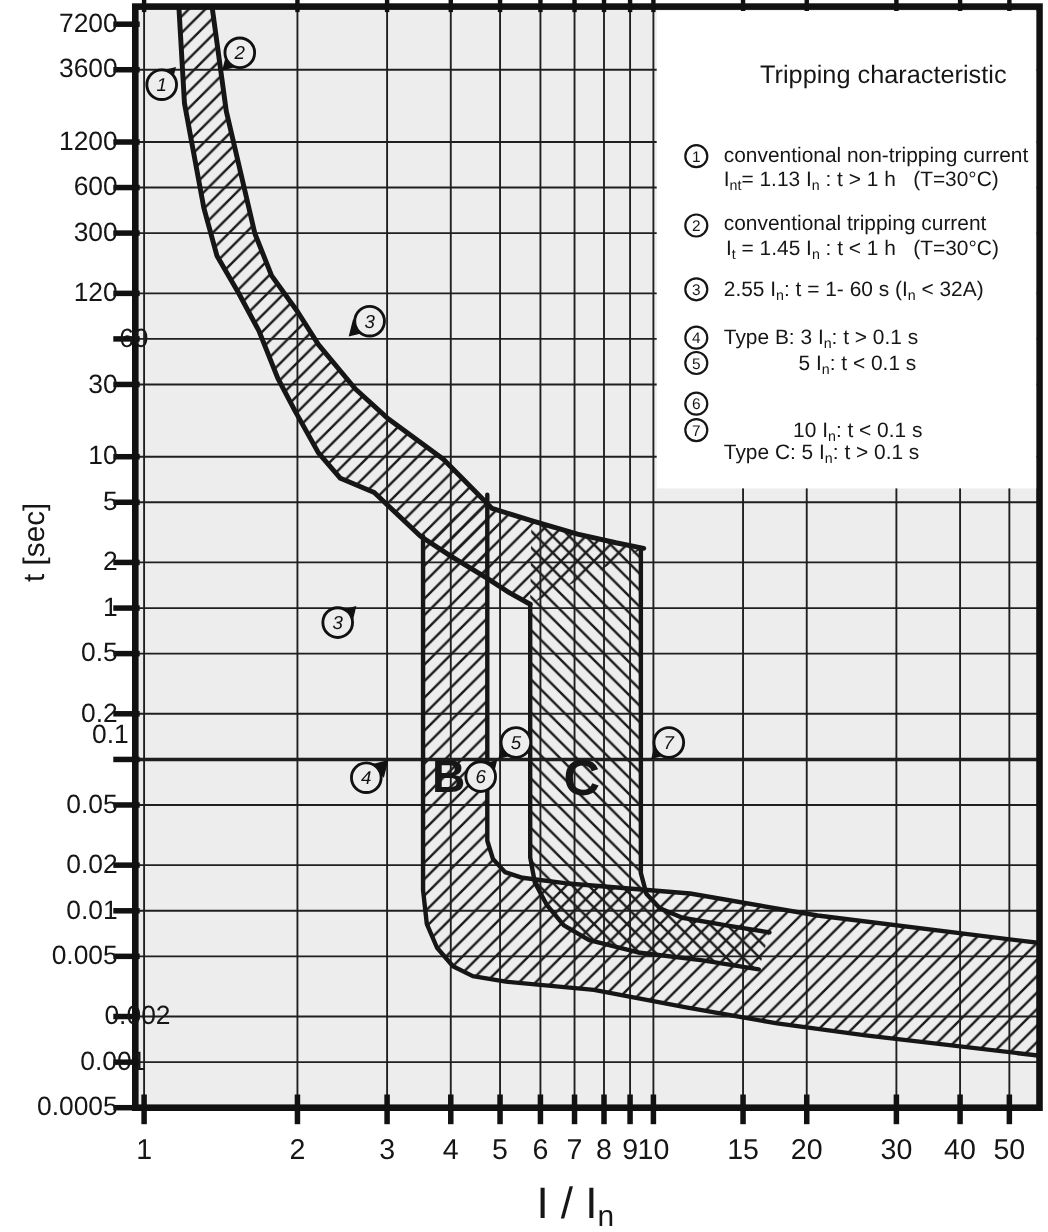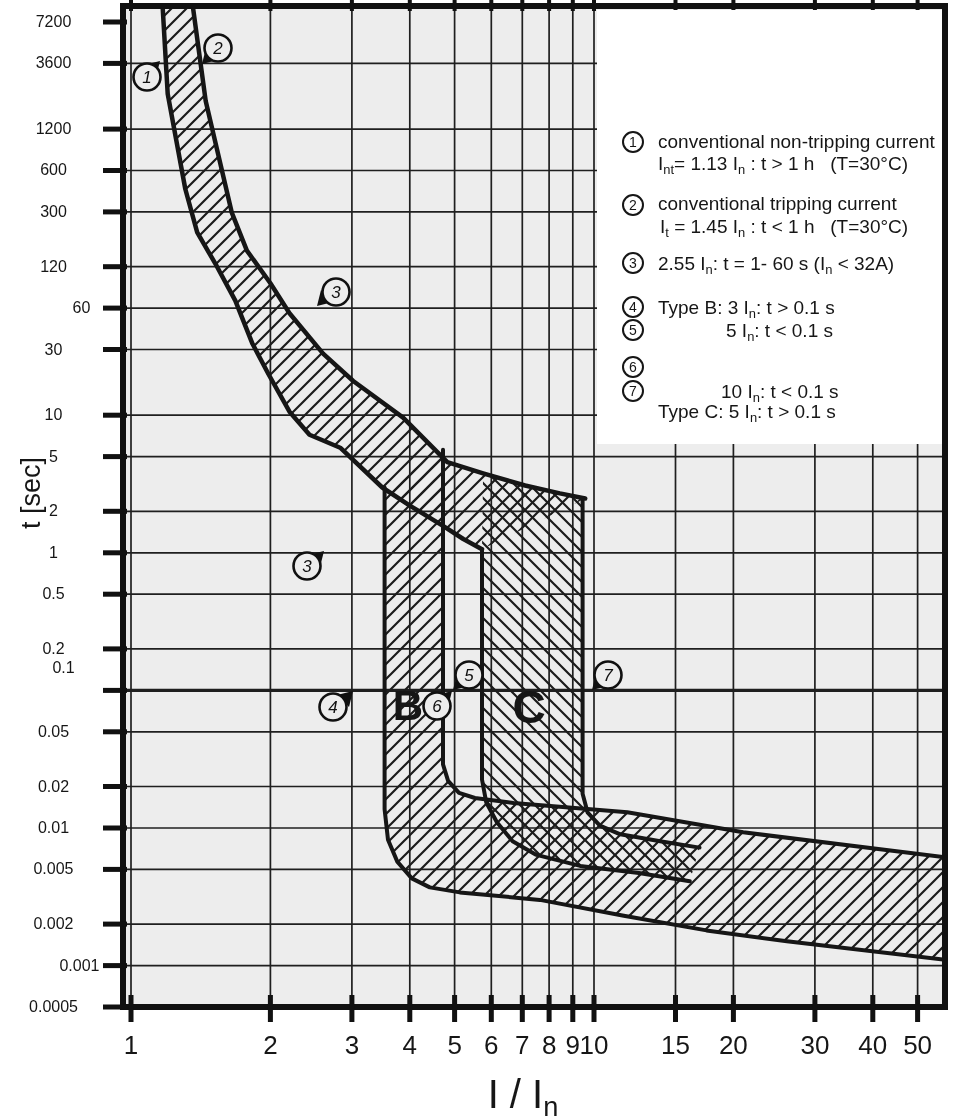--- a/index.html
+++ b/index.html
@@ -1,19 +1,19 @@
 <!DOCTYPE html>
 <html><head>
 <meta charset="utf-8">
 <style>
   html,body{margin:0;padding:0;background:#fff;}
   .stage{position:relative;width:953px;height:1120px;background:#fff;overflow:hidden;
          font-family:"Liberation Sans", sans-serif;color:#161616;}
   svg{position:absolute;left:0;top:0;}
-  .ylab{position:absolute;left:0;width:107px;text-align:center;font-size:16px;font-weight:500;
+  .ylab{position:absolute;left:0;width:107px;text-align:right;font-size:24px;font-weight:500;
         line-height:26px;white-space:pre;}
   .xlab{position:absolute;width:60px;text-align:center;font-size:26px;font-weight:500;
         line-height:26px;white-space:pre;}
   .ytitle{position:absolute;left:-42px;top:476px;width:150px;height:34px;text-align:center;
           font-size:27px;transform:rotate(-90deg);}
   .xtitle{position:absolute;left:458px;top:1072px;width:130px;text-align:center;font-size:40px;}
   sub{font-size:0.68em;vertical-align:-0.28em;}
   .legend-box{position:absolute;left:597px;top:10px;width:345px;height:434px;background:#ffffff;}
   .lg-title{position:absolute;left:662px;width:282px;text-align:center;font-size:23px;line-height:27px;}
   .t1{top:54px;} .t2{top:81px;}
@@ -196,21 +196,21 @@
       <div class="ylab" style="top: 443.586px;">5</div>
       <div class="ylab" style="top: 498.343px;">2</div>
       <div class="ylab" style="top: 539.764px;">1</div>
       <div class="ylab" style="top: 581.186px;">0.5</div>
       <div class="ylab" style="top: 635.943px;">0.2</div>
       <div class="ylab" style="top: 655px; padding-left: 10px;">0.1</div>
       <div class="ylab" style="top: 718.786px;">0.05</div>
       <div class="ylab" style="top: 773.543px;">0.02</div>
       <div class="ylab" style="top: 814.964px;">0.01</div>
       <div class="ylab" style="top: 856.386px;">0.005</div>
-      <div class="ylab" style="top: 911.143px;">0.002</div>
+      <div class="ylab" style="top: 911.143px; margin-left: 48px;">0.002</div>
       <div class="ylab" style="top: 952.564px; margin-left: 26px;">0.001</div>
       <div class="ylab" style="top: 993.986px;">0.0005</div>
     </div>
   <div id="xlabels">
       <div class="xlab" style="left: 101px; top: 1032px;">1</div>
       <div class="xlab" style="left: 240.377px; top: 1032px;">2</div>
       <div class="xlab" style="left: 321.907px; top: 1032px;">3</div>
       <div class="xlab" style="left: 379.754px; top: 1032px;">4</div>
       <div class="xlab" style="left: 424.623px; top: 1032px;">5</div>
       <div class="xlab" style="left: 461.284px; top: 1032px;">6</div>
@@ -220,20 +220,21 @@
       <div class="xlab" style="left: 564px; top: 1032px;">10</div>
       <div class="xlab" style="left: 645.53px; top: 1032px;">15</div>
       <div class="xlab" style="left: 703.377px; top: 1032px;">20</div>
       <div class="xlab" style="left: 784.907px; top: 1032px;">30</div>
       <div class="xlab" style="left: 842.754px; top: 1032px;">40</div>
       <div class="xlab" style="left: 887.623px; top: 1032px;">50</div>
     </div>
   <div class="ytitle">t [sec]</div>
   <div class="xtitle">I / I<sub>n</sub></div>
   <div class="legend-box"></div>
+  <div class="lg-title t1">Tripping characteristic</div>
   <div id="legend-items">
       <div class="lg-circle" style="left: 622px; top: 131px;">1</div>
       <div class="lg-line" style="left: 658px; top: 131px;">conventional non-tripping current</div>
       <div class="lg-line" style="left: 658px; top: 153px;">I<sub>nt</sub>= 1.13 I<sub>n</sub> : t &gt; 1 h   (T=30°C)</div>
       <div class="lg-circle" style="left: 622px; top: 194px;">2</div>
       <div class="lg-line" style="left: 658px; top: 193px;">conventional tripping current</div>
       <div class="lg-line" style="left: 660px; top: 216px;">I<sub>t</sub> = 1.45 I<sub>n</sub> : t &lt; 1 h   (T=30°C)</div>
       <div class="lg-circle" style="left: 622px; top: 252px;">3</div>
       <div class="lg-line" style="left: 658px; top: 253px;">2.55 I<sub>n</sub>: t = 1- 60 s (I<sub>n</sub> &lt; 32A)</div>
       <div class="lg-circle" style="left: 622px; top: 296px;">4</div>

